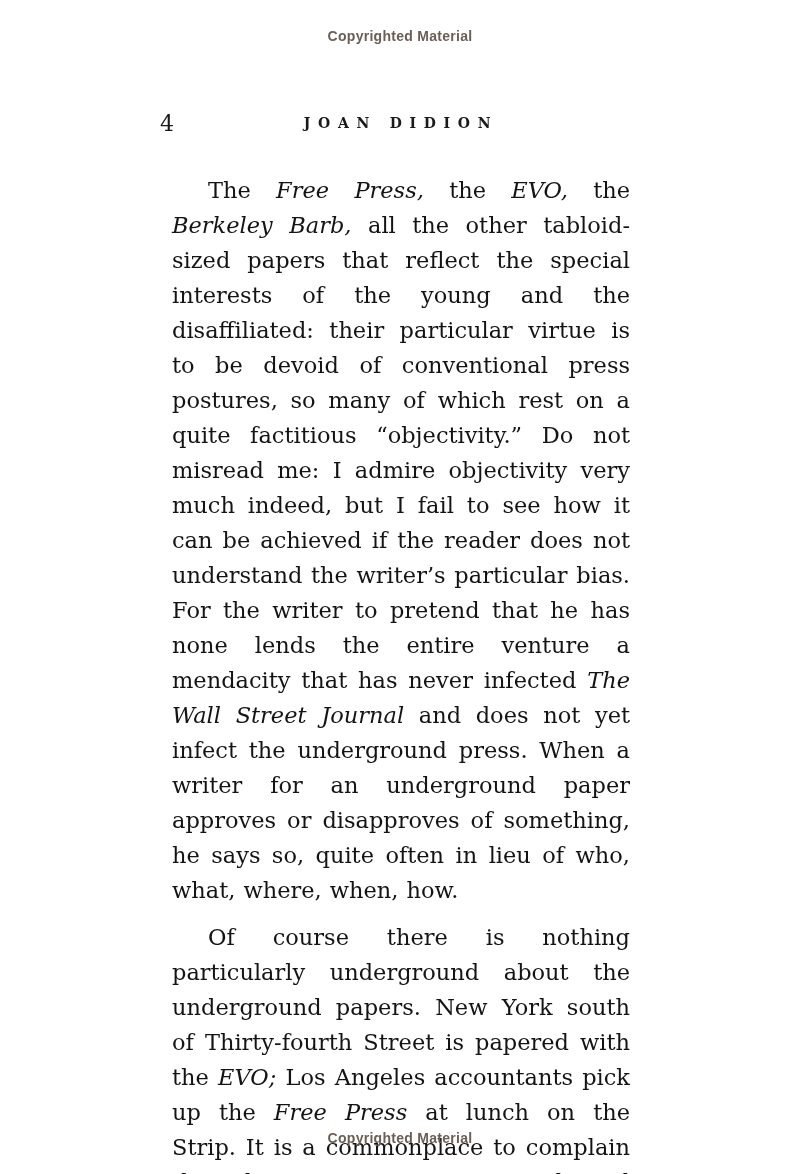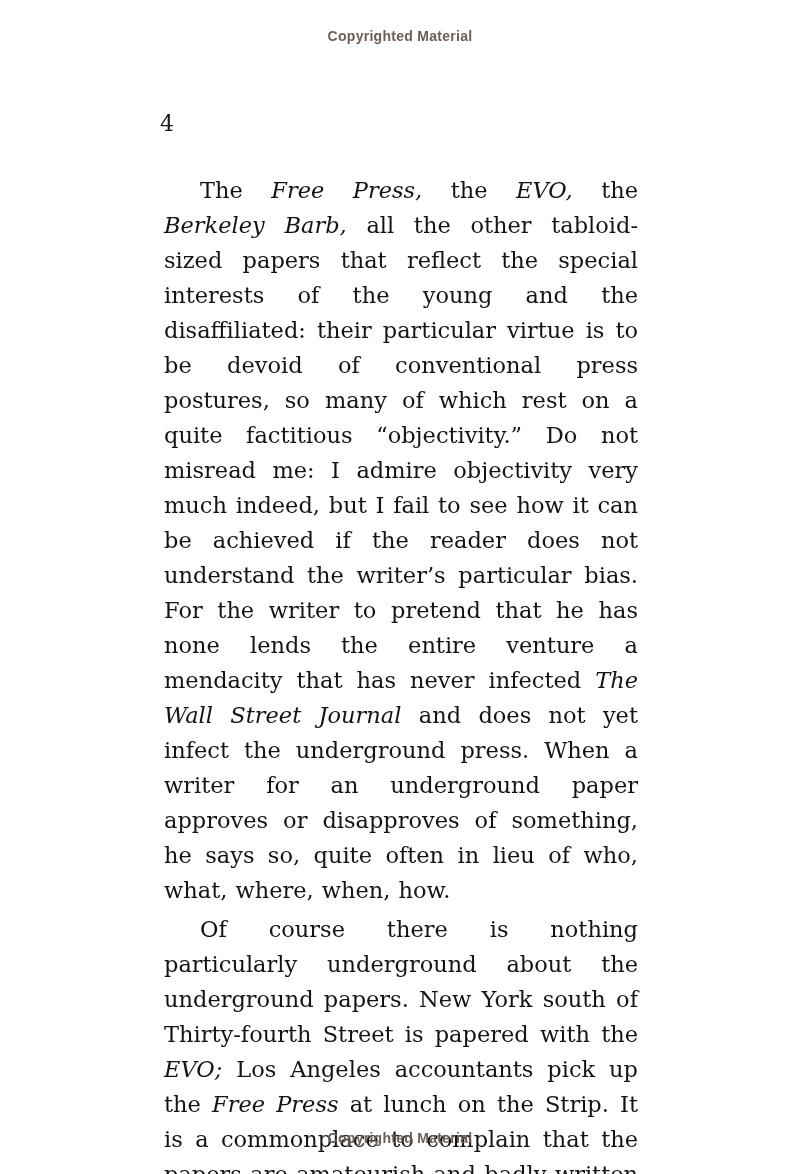--- a/index.html
+++ b/index.html
@@ -54,21 +54,21 @@
     right: 0;
     top: 10px;
     text-align: center;
     font-size: 14px;
     font-weight: bold;
     letter-spacing: 0.55em;
     color: #1a1a1a;
   }
 
   .page-text p {
-    margin: 4px;
+    margin: 12px;
     text-align: justify;
     text-indent: 1.6em;
     font-size: 22.5px;
     line-height: 35px;
     color: #141414;
     word-spacing: 0.04em;
   }
   .page-text p + p {
     margin-top: 0;
   }
@@ -78,20 +78,21 @@
 </style>
 </head>
 <body>
 
 <div class="notice notice-top">Copyrighted Material</div>
 
 <div class="page-column">
 
   <div class="running-header">
     <span class="page-number">4</span>
+    <span class="running-title">JOAN DIDION</span>
   </div>
 
   <div class="page-text">
 
   <p><span>The </span><i>Free Press,</i><span> the </span><i>EVO,</i><span> the </span><i>Berkeley Barb,</i><span> all the other tabloid-sized papers that reflect the special interests of the young and the disaffiliated: their particular virtue is to be devoid of conventional press postures, so many of which rest on a quite factitious “objectivity.” Do not misread me: I admire objectivity very much indeed, but I fail to see how it can be achieved if the reader does not understand the writer’s particular bias. For the writer to pretend that he has none lends the entire venture a mendacity that has never infected </span><i>The Wall Street Journal</i><span> and does not yet infect the underground press. When a writer for an underground paper approves or disapproves of something, he says so, quite often in lieu of who, what, where, when, how.</span></p>
       <p><span>Of course there is nothing particularly underground about the underground papers. New York south of Thirty-fourth Street is papered with the </span><i>EVO;</i><span> Los Angeles accountants pick up the </span><i>Free Press</i><span> at lunch on the Strip. It is a commonplace to complain that the papers are amateurish and badly written (they are), that they are silly (they are), that they are boring (they are not), that they</span></p>
     </div>
 
 </div>
 

